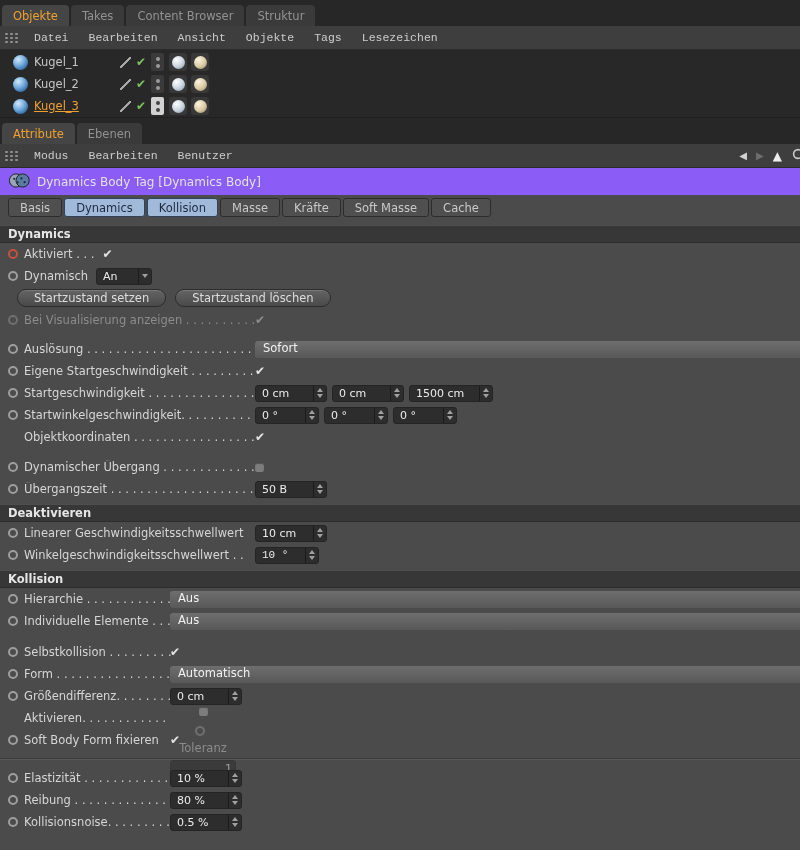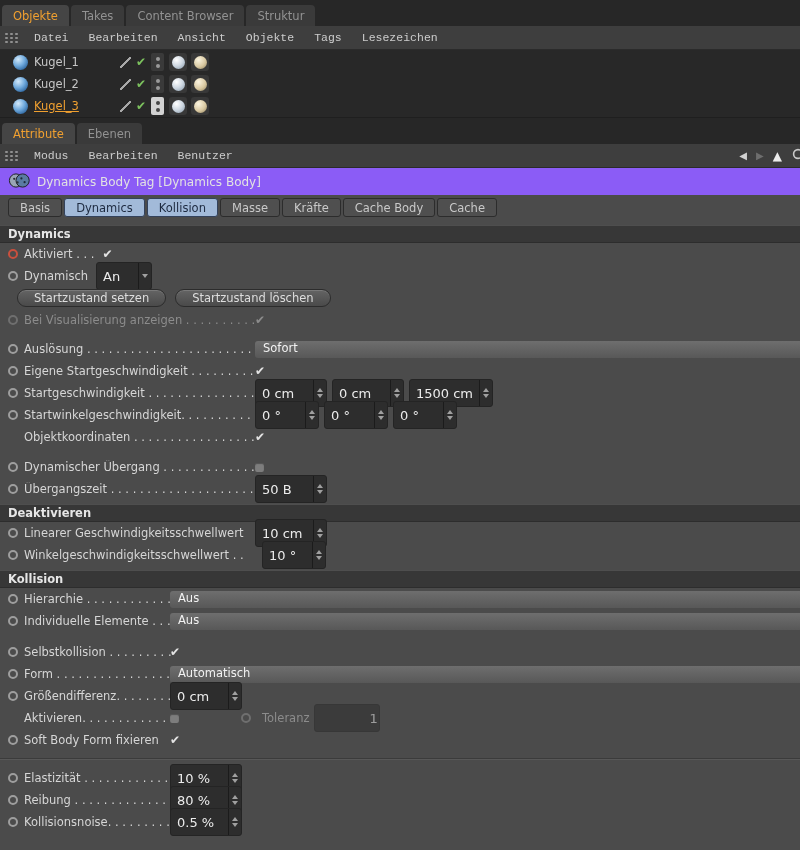--- a/index.html
+++ b/index.html
@@ -56,21 +56,21 @@
   .param-label.dim{color:#8c8c8c;}
   .controls{display:flex;align-items:center;gap:5px;}
   .controls.abs{position:absolute;top:0;bottom:0;}
   .controls.inline{margin-left:8px;}
   .hspacer{display:inline-block;}
 
   .checkmark{font-size:12px;color:#e4e4e4;line-height:1;}
   .checkmark.dim{color:#8c8c8c;}
   .ubox{width:9px;height:9px;border-radius:2px;background:#7d7d7d;box-shadow:inset 0 1px 1px rgba(0,0,0,.35);flex:none;}
 
-  .spin{height:28px;background:#2d2d2d;border-radius:3px;display:flex;align-items:center;color:#ececec;font-size:13px;overflow:hidden;border:1px solid #242424;flex:none;}
+  .spin{height:17px;background:#2d2d2d;border-radius:3px;display:flex;align-items:center;color:#ececec;font-size:11px;overflow:hidden;border:1px solid #242424;flex:none;}
   .spin .val{flex:1;padding:0 6px;white-space:nowrap;}
   .spin .arrows{width:13px;align-self:stretch;border-left:1px solid #1b1b1b;display:flex;flex-direction:column;align-items:center;justify-content:center;}
   .tri{display:block;width:0;height:0;border-left:3px solid transparent;border-right:3px solid transparent;}
   .tri.up{border-bottom:4px solid #a0a0a0;margin-bottom:2px;}
   .tri.down{border-top:4px solid #a0a0a0;}
   .spin.dim{opacity:.5;}
 
   .widebar{flex:1;height:17px;border-radius:3px 0 0 3px;background:linear-gradient(#6e6e6e,#585858);display:flex;align-items:flex-start;color:#f2f2f2;}
   .widebar .val{padding:0 8px;}
 
@@ -190,21 +190,21 @@
   </span>
   <span>Dynamics Body Tag [Dynamics Body]</span>
 </div>
 
 <div class="sec-tabs" id="sec-tabs">
     <div class="sec-tab">Basis</div>
     <div class="sec-tab sel">Dynamics</div>
     <div class="sec-tab sel">Kollision</div>
     <div class="sec-tab">Masse</div>
     <div class="sec-tab">Kräfte</div>
-    <div class="sec-tab">Cache Body</div>
+    <div class="sec-tab">Soft Masse</div>
     <div class="sec-tab">Cache</div>
   </div>
 <div id="sections">
     <div class="sec-header">Dynamics</div>
     <div class="param-row">
       <span class="keydot red"></span>
       <span class="param-label">Aktiviert . . .</span>
       <span class="controls inline">
         <span class="checkmark">✔</span>
       </span>
@@ -341,21 +341,21 @@
           <span class="arrows">
             <i class="tri up"></i>
             <i class="tri down"></i>
           </span>
         </span>
       </span>
     </div>
     <div class="param-row">
       <span class="keydot ring"></span>
       <span class="param-label clip" style="width: 232px;">Winkelgeschwindigkeitsschwellwert . .</span>
-      <span class="controls abs" style="left: 262px;">
+      <span class="controls abs" style="left: 255px; font-family: Liberation Mono, monospace;">
         <span class="spin" style="width: 64px;">
           <span class="val">10 °</span>
           <span class="arrows">
             <i class="tri up"></i>
             <i class="tri down"></i>
           </span>
         </span>
       </span>
     </div>
     <div class="sec-header">Kollision</div>
@@ -403,21 +403,21 @@
           <span class="arrows">
             <i class="tri up"></i>
             <i class="tri down"></i>
           </span>
         </span>
       </span>
     </div>
     <div class="param-row">
       <span class="keydot none" style="visibility: hidden;"></span>
       <span class="param-label clip" style="width: 147px;">Aktivieren. . . . . . . . . . . . . . . .</span>
-      <span class="controls abs" style="left: 170px;">
+      <span class="controls abs" style="left: 170px; flex-direction: column;">
         <span class="ubox"></span>
         <span class="hspacer" style="width: 52px;"></span>
         <span class="keydot dim"></span>
         <span class="param-label dim">Toleranz</span>
         <span class="spin dim" style="width: 66px; padding-left: 48px;">
           <span class="val">1 cm</span>
           <span class="arrows">
             <i class="tri up"></i>
             <i class="tri down"></i>
           </span>

